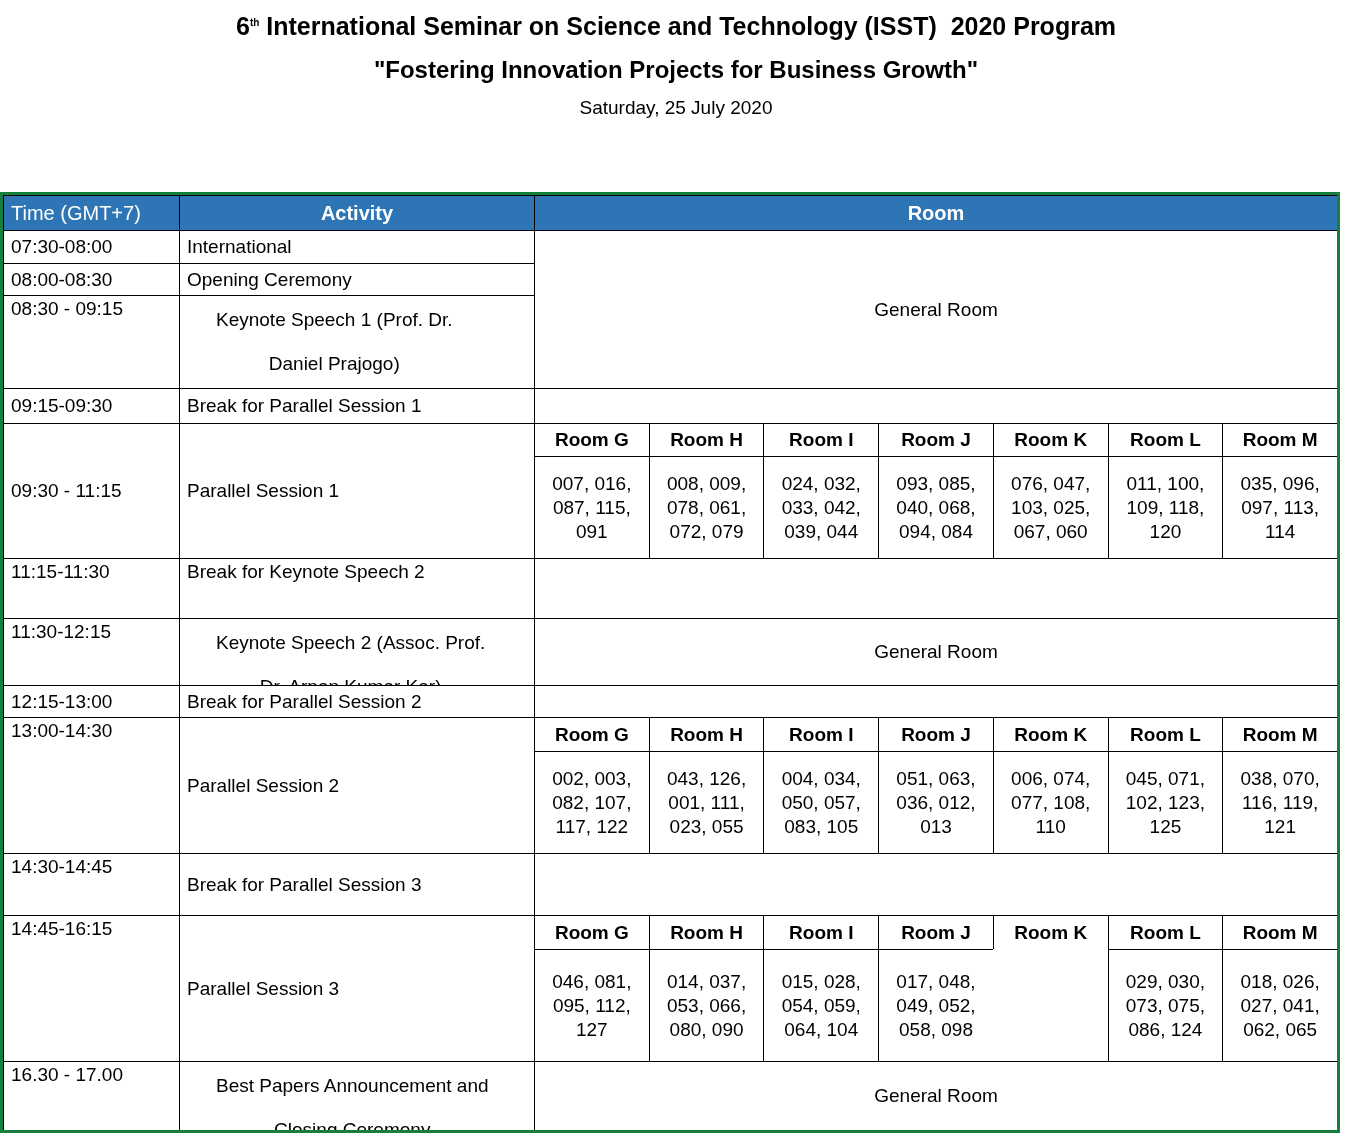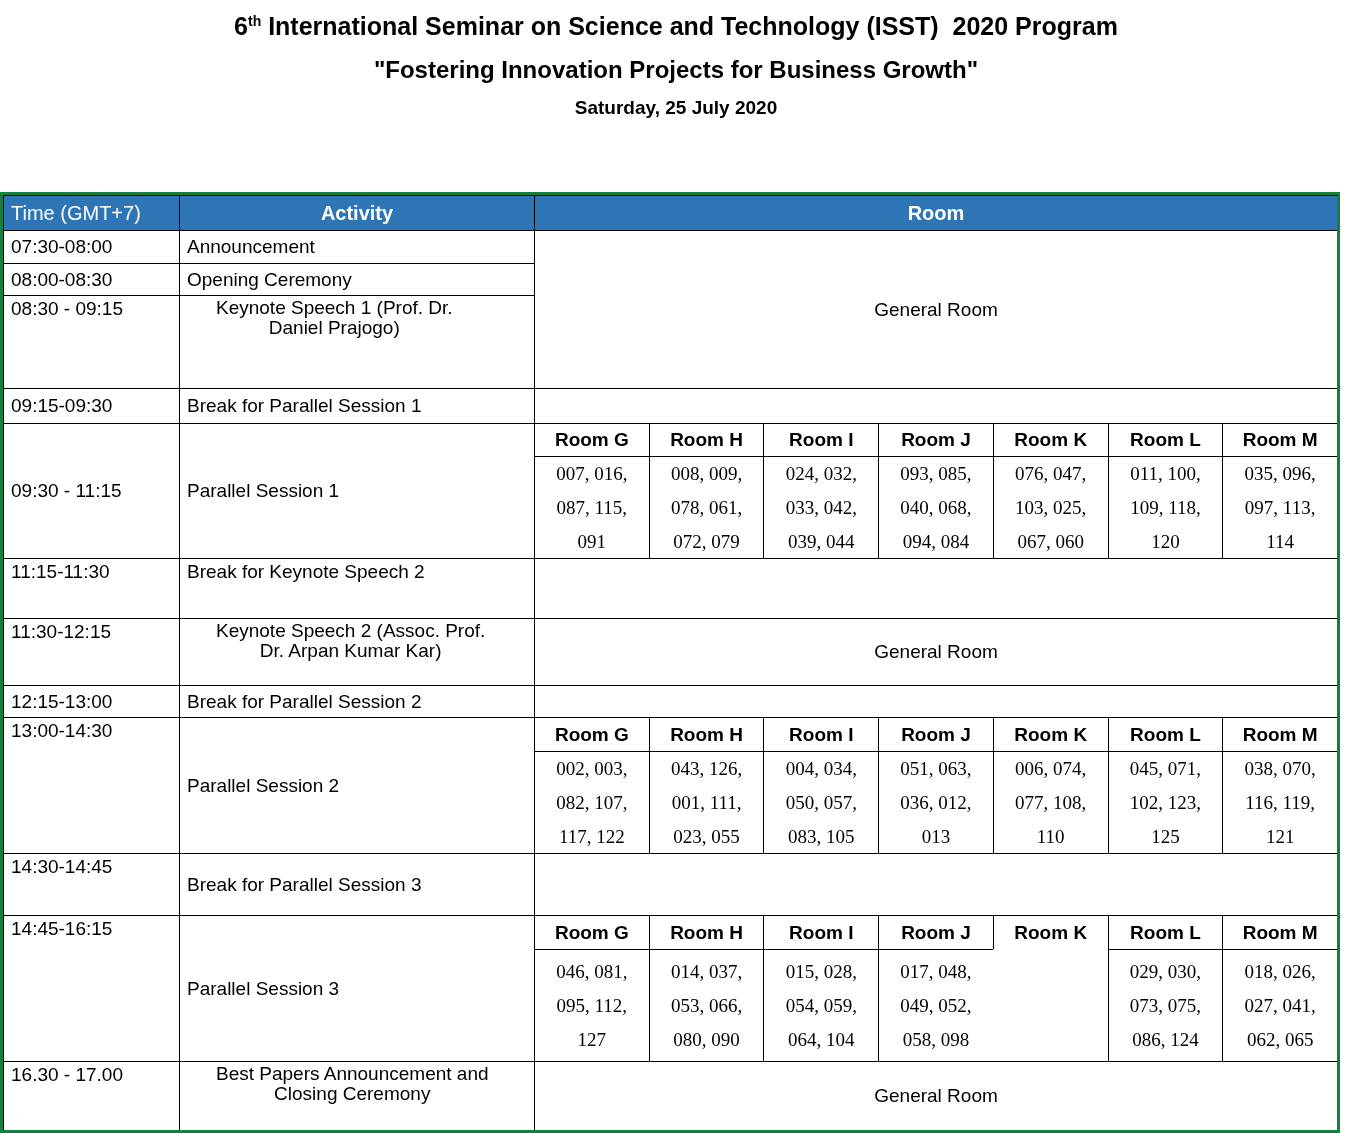--- a/index.html
+++ b/index.html
@@ -1,57 +1,57 @@
 <!DOCTYPE html>
 <html><head>
 <meta charset="utf-8">
 <style>
   html,body { margin:0; padding:0; background:#ffffff; }
   body { width:1352px; font-family:"Liberation Sans", sans-serif; color:#000; }
   .titles { text-align:center; }
   .t1 { font-size:25px; font-weight:700; margin:12px 0 0 0; white-space:pre-wrap; }
-  .t1 sup { font-size:14px; font-weight:700; }
+  .t1 sup { font-size:10px; font-weight:700; }
   .t2 { font-size:24px; font-weight:700; margin:15px 0 0 0; }
-  .t3 { font-size:19px; font-weight:700; margin:13px 0 0 0; }
+  .t3 { font-size:19px; font-weight:400; margin:13px 0 0 0; }
   .grid {
     display:grid; width:1340px; box-sizing:border-box; margin-top:73px;
     border:3px solid #15803d;
     grid-template-columns:176px 355px repeat(7, 1fr);
     grid-template-rows:35px 33px 32px 93px 35px 33px 102px 60px 67px 32px 34px 102px 62px 34px 112px 69px;
     font-size:19px;
   }
   .c { border-left:1px solid #000; border-top:1px solid #000; box-sizing:border-box;
        display:flex; align-items:center; overflow:hidden; }
   .hd { background:#2E75B6; color:#fff; font-size:20px; }
   .bold { font-weight:700; }
   .hc { justify-content:center; text-align:center; }
   .vt { align-items:flex-start; padding-top:2px;text-align:center; }
   .pl { padding-left:7px; padding-right:3px; }
   .pre { white-space:pre-line; }
-  .lh { line-height:20px;padding-left:36px; }
-  .papers { line-height:34px; white-space:pre-line;font-family:Liberation Serif, serif; }
+  .lh { line-height:44px;padding-left:36px; }
+  .papers { line-height:24px; white-space:pre-line; }
   .rh { font-weight:700; font-size:19px; }
 </style>
 </head>
 <body>
 
 <div class="titles">
   <h1 class="t1"><span>6</span><sup>th</sup><span> International Seminar on Science and Technology (ISST)  2020 Program</span></h1>
   <h2 class="t2">"Fostering Innovation Projects for Business Growth"</h2>
   <div class="t3">Saturday, 25 July 2020</div>
 </div>
 
 <div class="grid">
 
   <div class="c hd pl" style="grid-area:1/1">Time (GMT+7)</div>
   <div class="c hd hc bold" style="grid-area:1/3/2/10">Room</div>
   <div class="c hd hc bold" style="grid-area:1/2">Activity</div>
 
   <div class="c pl" style="grid-area:2/1">07:30-08:00</div>
-  <div class="c pl" style="grid-area:2/2">Announcement</div>
+  <div class="c pl" style="grid-area:2/2">International</div>
 
   <div class="c pl" style="grid-area:3/1">08:00-08:30</div>
   <div class="c pl" style="grid-area:3/2">Opening Ceremony</div>
 
   <div class="c pl vt" style="grid-area:4/1">08:30 - 09:15</div>
   <div class="c pl vt pre lh" style="grid-area:4/2">Keynote Speech 1 (Prof. Dr.
 Daniel Prajogo)</div>
 
   <div class="c hc" style="grid-area:2/3/5/10">General Room</div>
 

